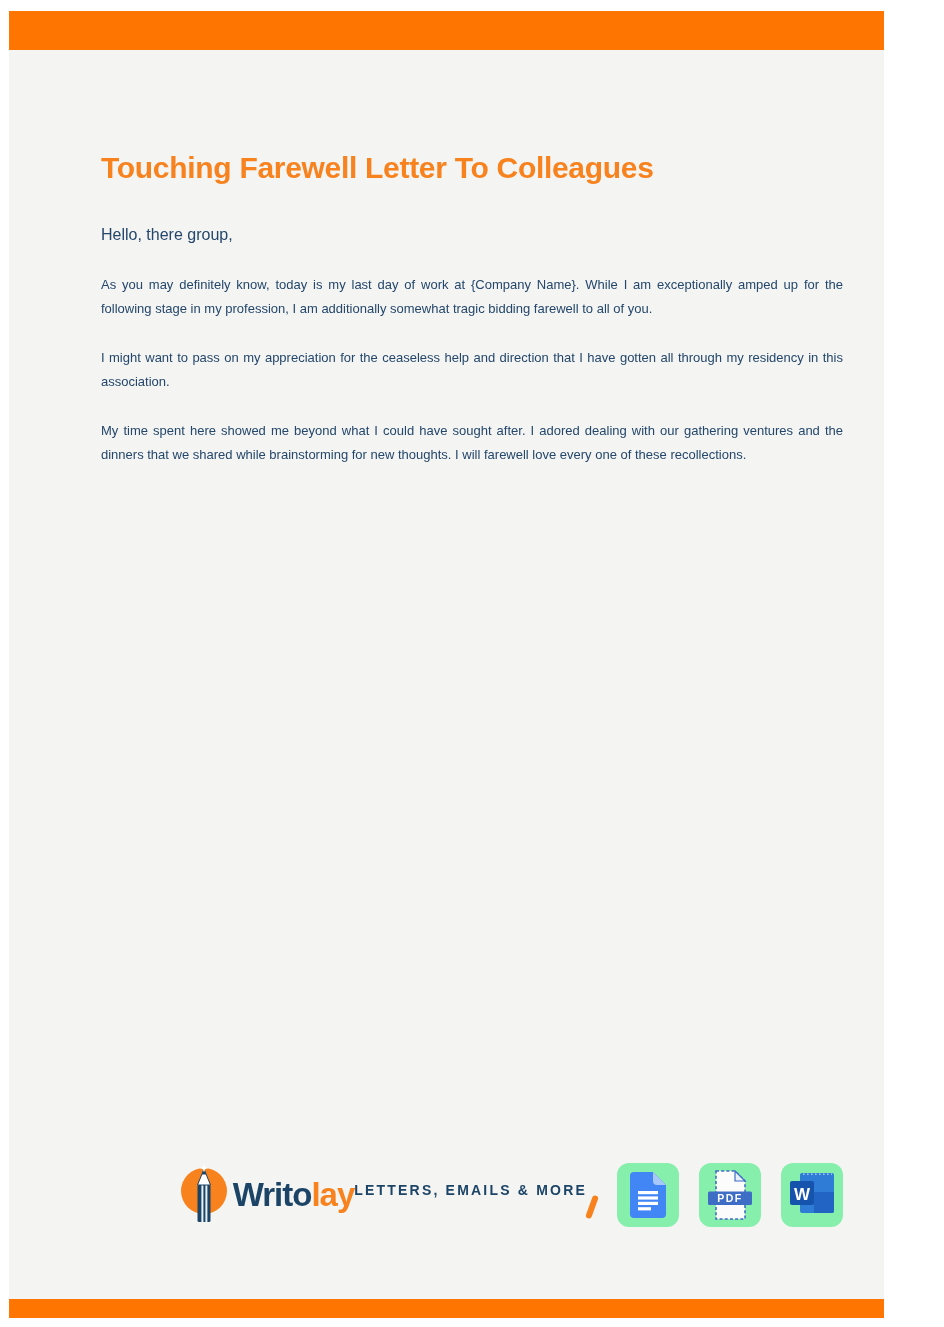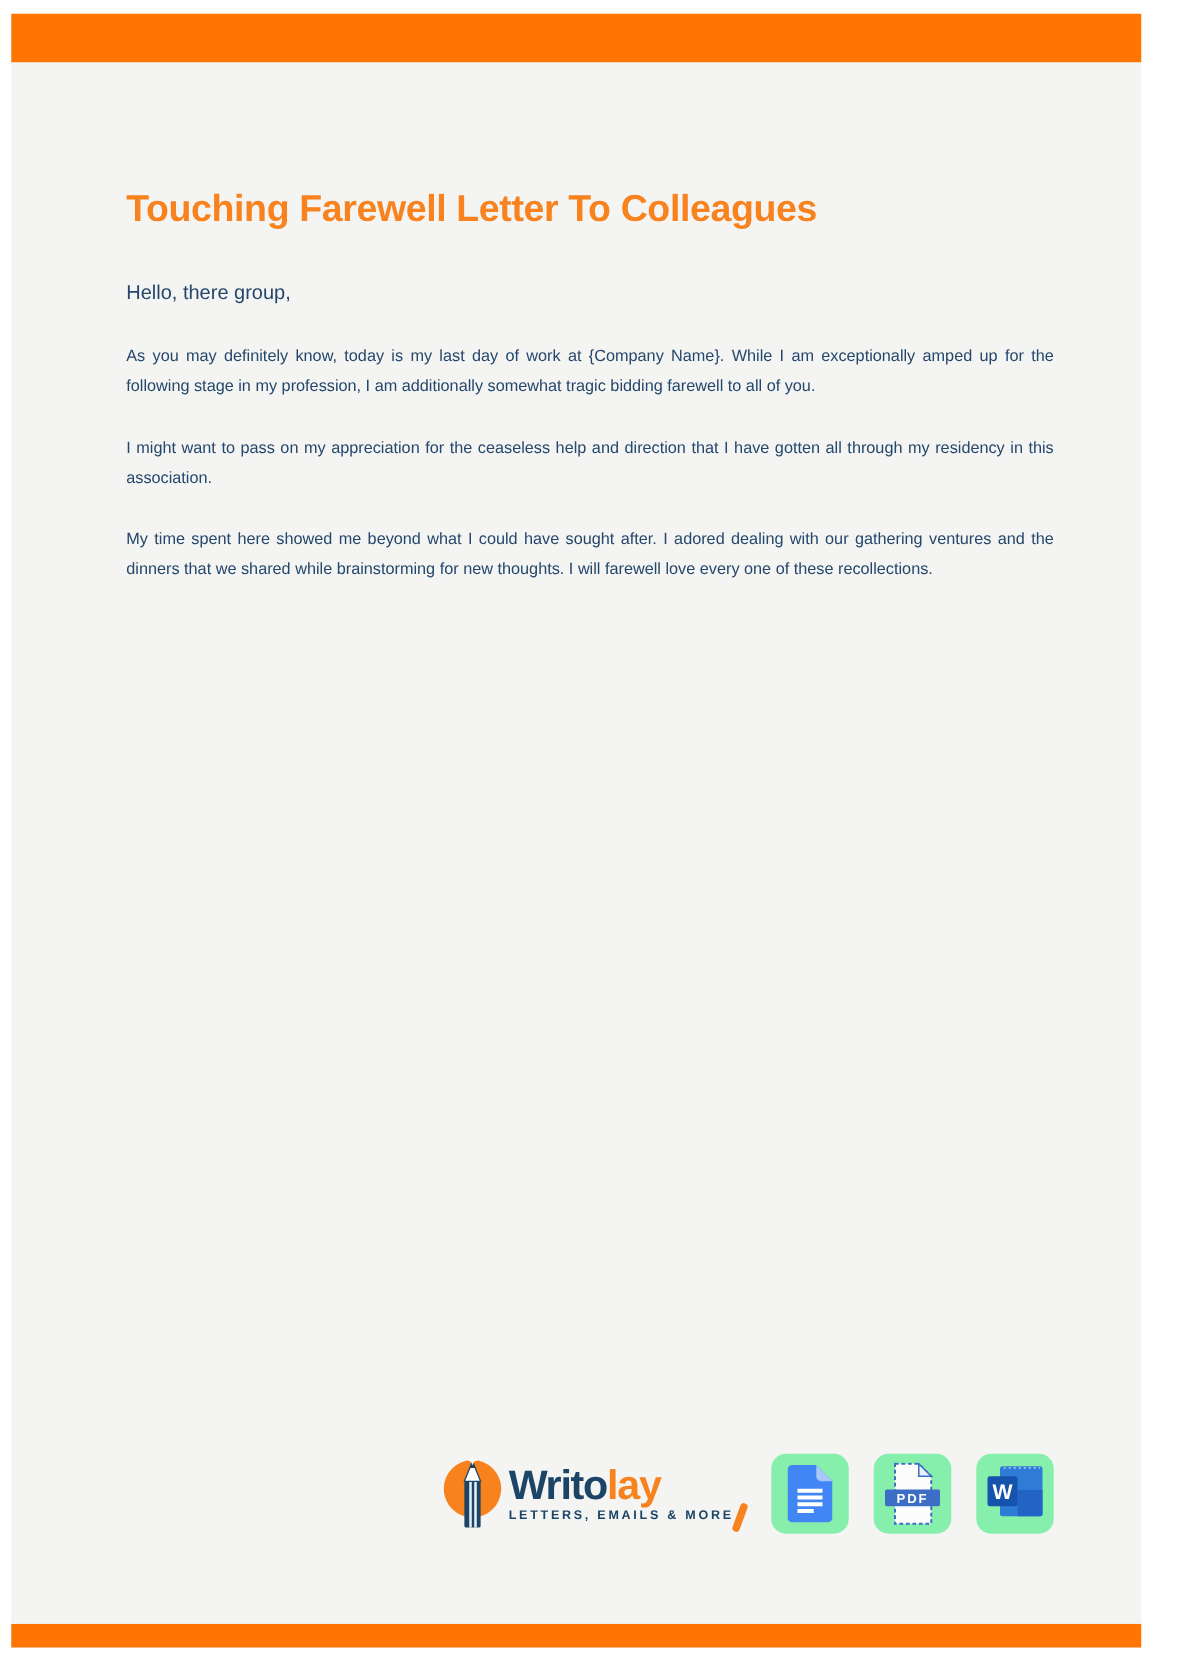--- a/index.html
+++ b/index.html
@@ -7,21 +7,20 @@
     padding: 0;
     background: #ffffff;
     font-family: "Liberation Sans", sans-serif;
   }
   .canvas {
     position: relative;
     width: 884px;
     height: 1327px;
     background: #ffffff;
     overflow: hidden;
-    padding-left: 29px;
   }
   .page {
     position: absolute;
     left: 9px;
     top: 11px;
     width: 925px;
     height: 1307px;
     display: flex;
     flex-direction: column;
   }
@@ -87,36 +86,36 @@
     align-items: center;
     margin-right: 10px;
     cursor: pointer;
   }
   .logo-mark {
     flex: 0 0 auto;
     margin-right: 3px;
   }
   .logo-text {
     display: flex;
-    flex-direction: column;
+    flex-direction: row;
     position: relative;
   }
   .brand {
     font-size: 33px;
     line-height: 32px;
     font-weight: bold;
     letter-spacing: -1px;
     color: var(--brand-navy, #1B4466);
     white-space: nowrap;
   }
   .brand .brand-accent {
     color: var(--accent-orange, #F7821E);
   }
   .tagline {
-    font-size: 10px;
+    font-size: 14px;
     font-weight: bold;
     letter-spacing: 2.2px;
     color: var(--brand-navy, #1B4466);
     margin-top: 3px;
     white-space: nowrap;
   }
   .swoosh {
     position: absolute;
     right: -8px;
     bottom: -8px;

